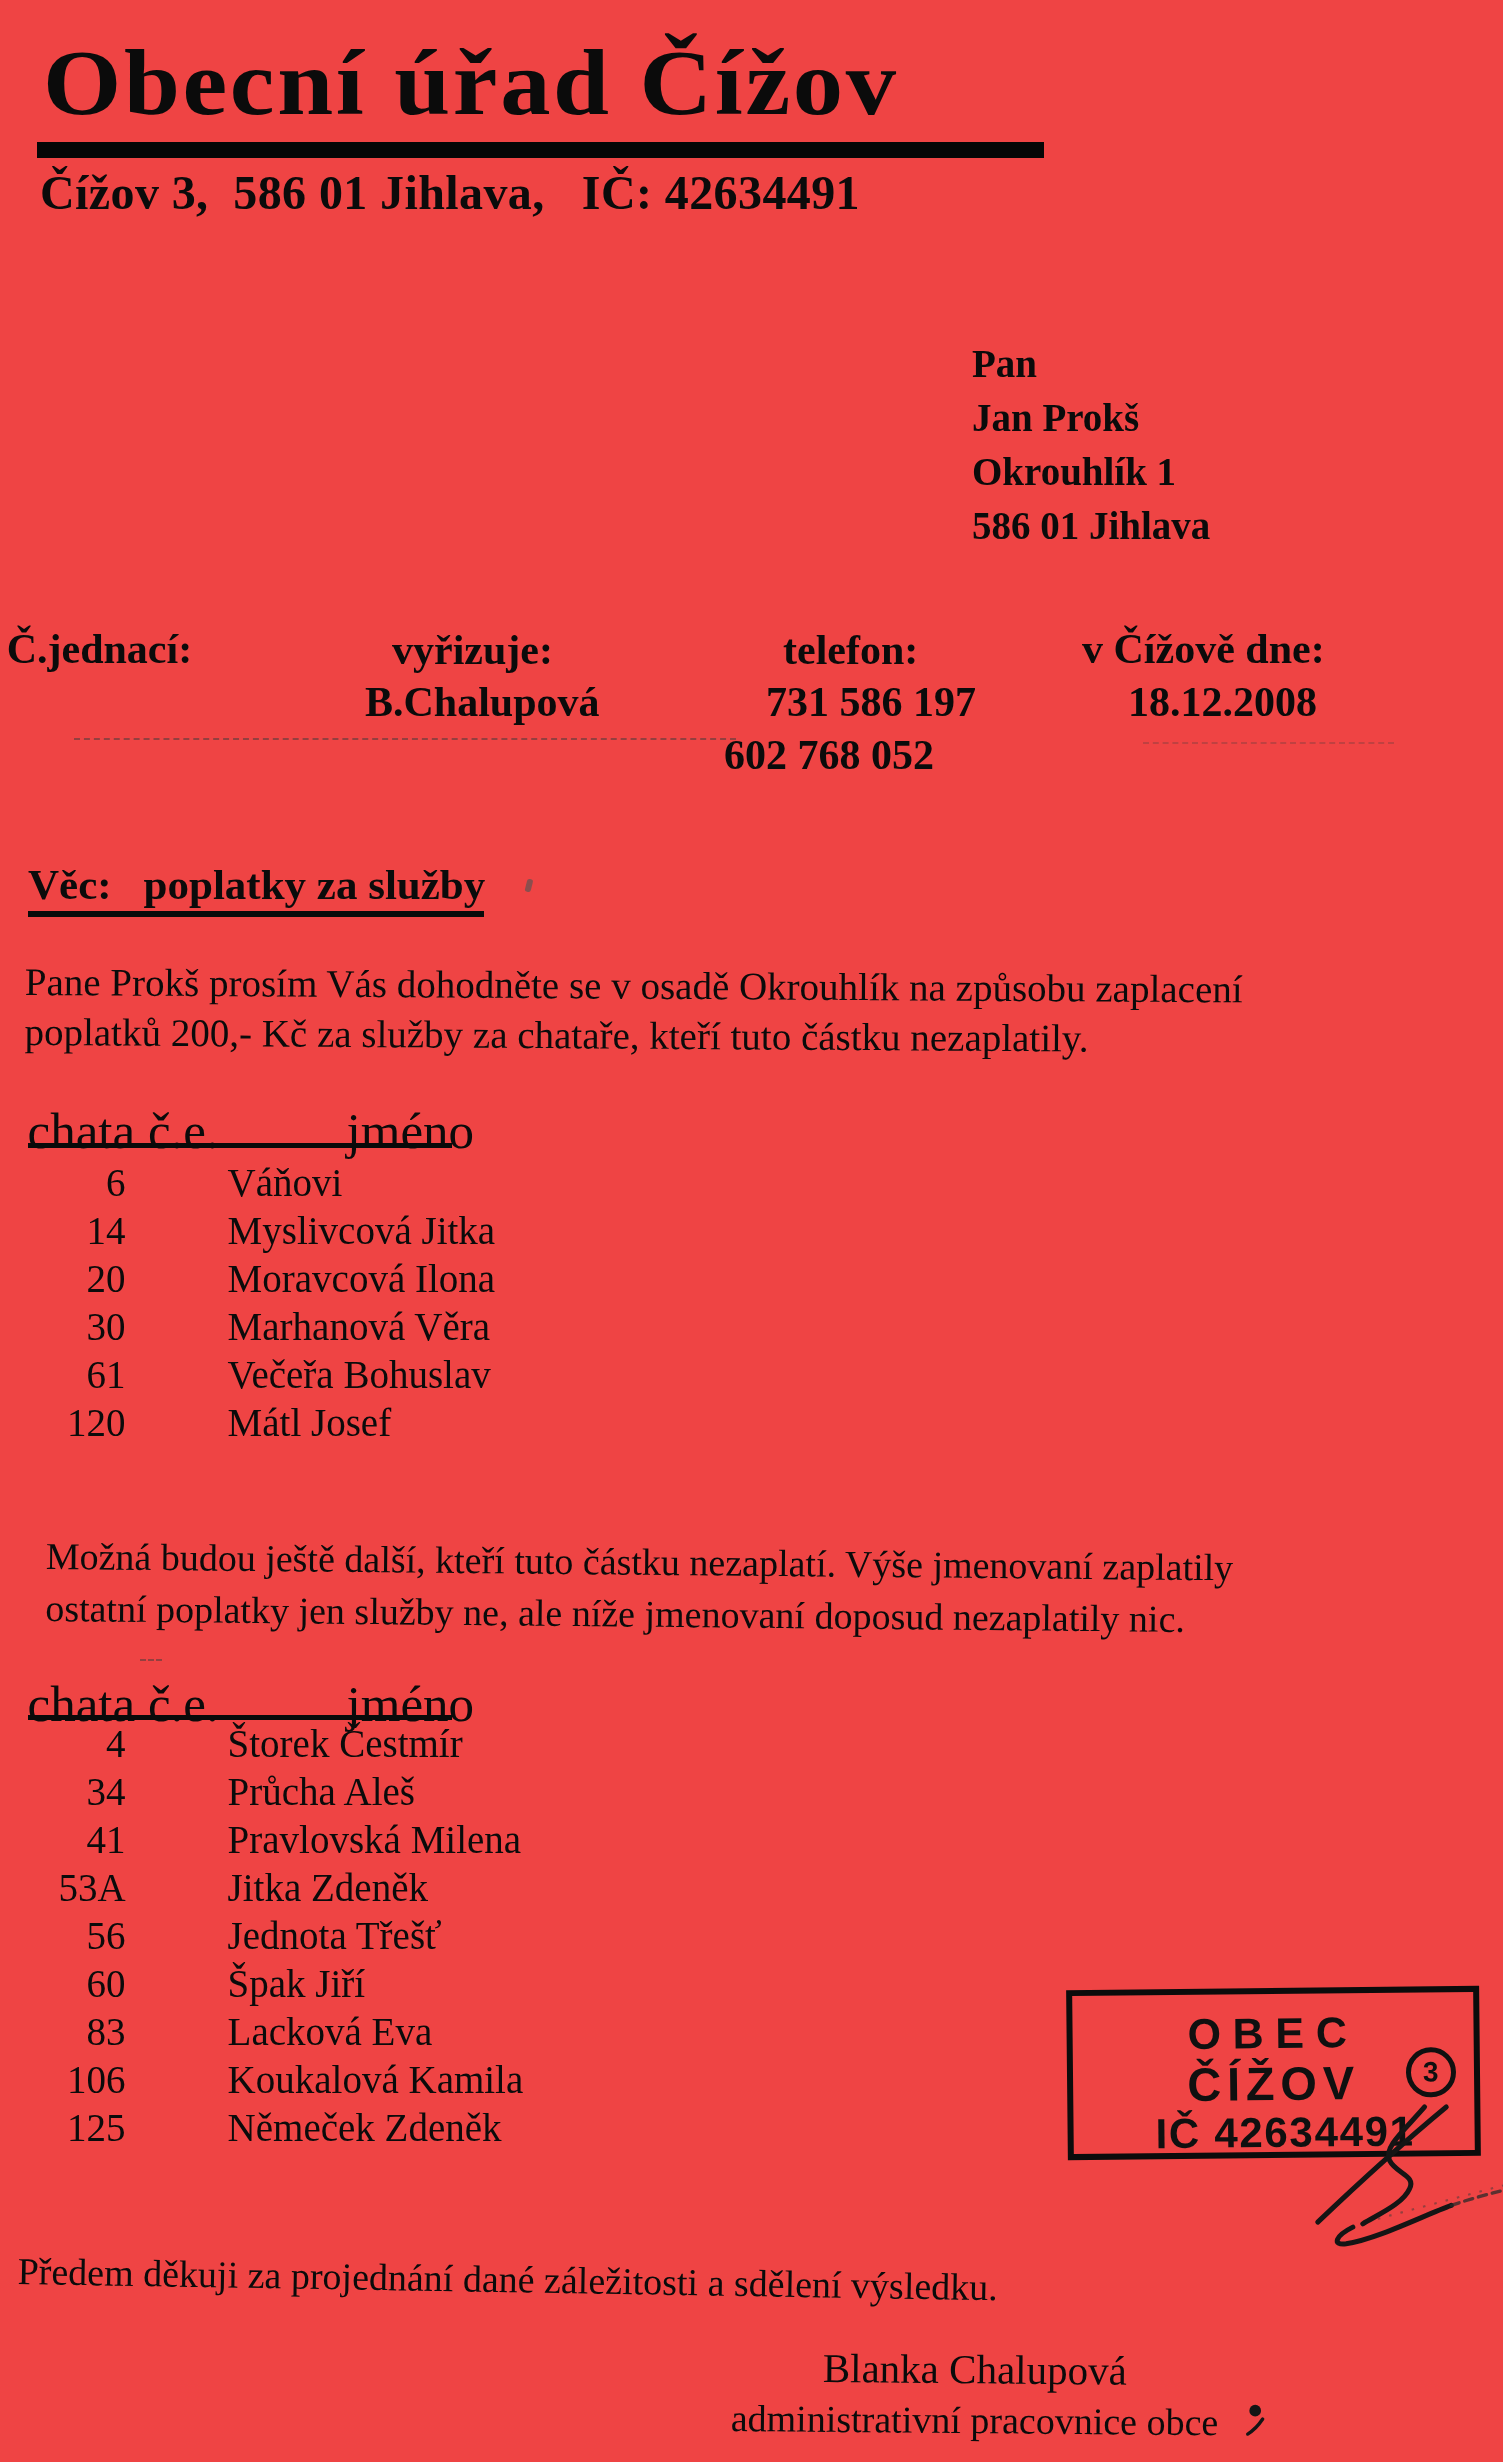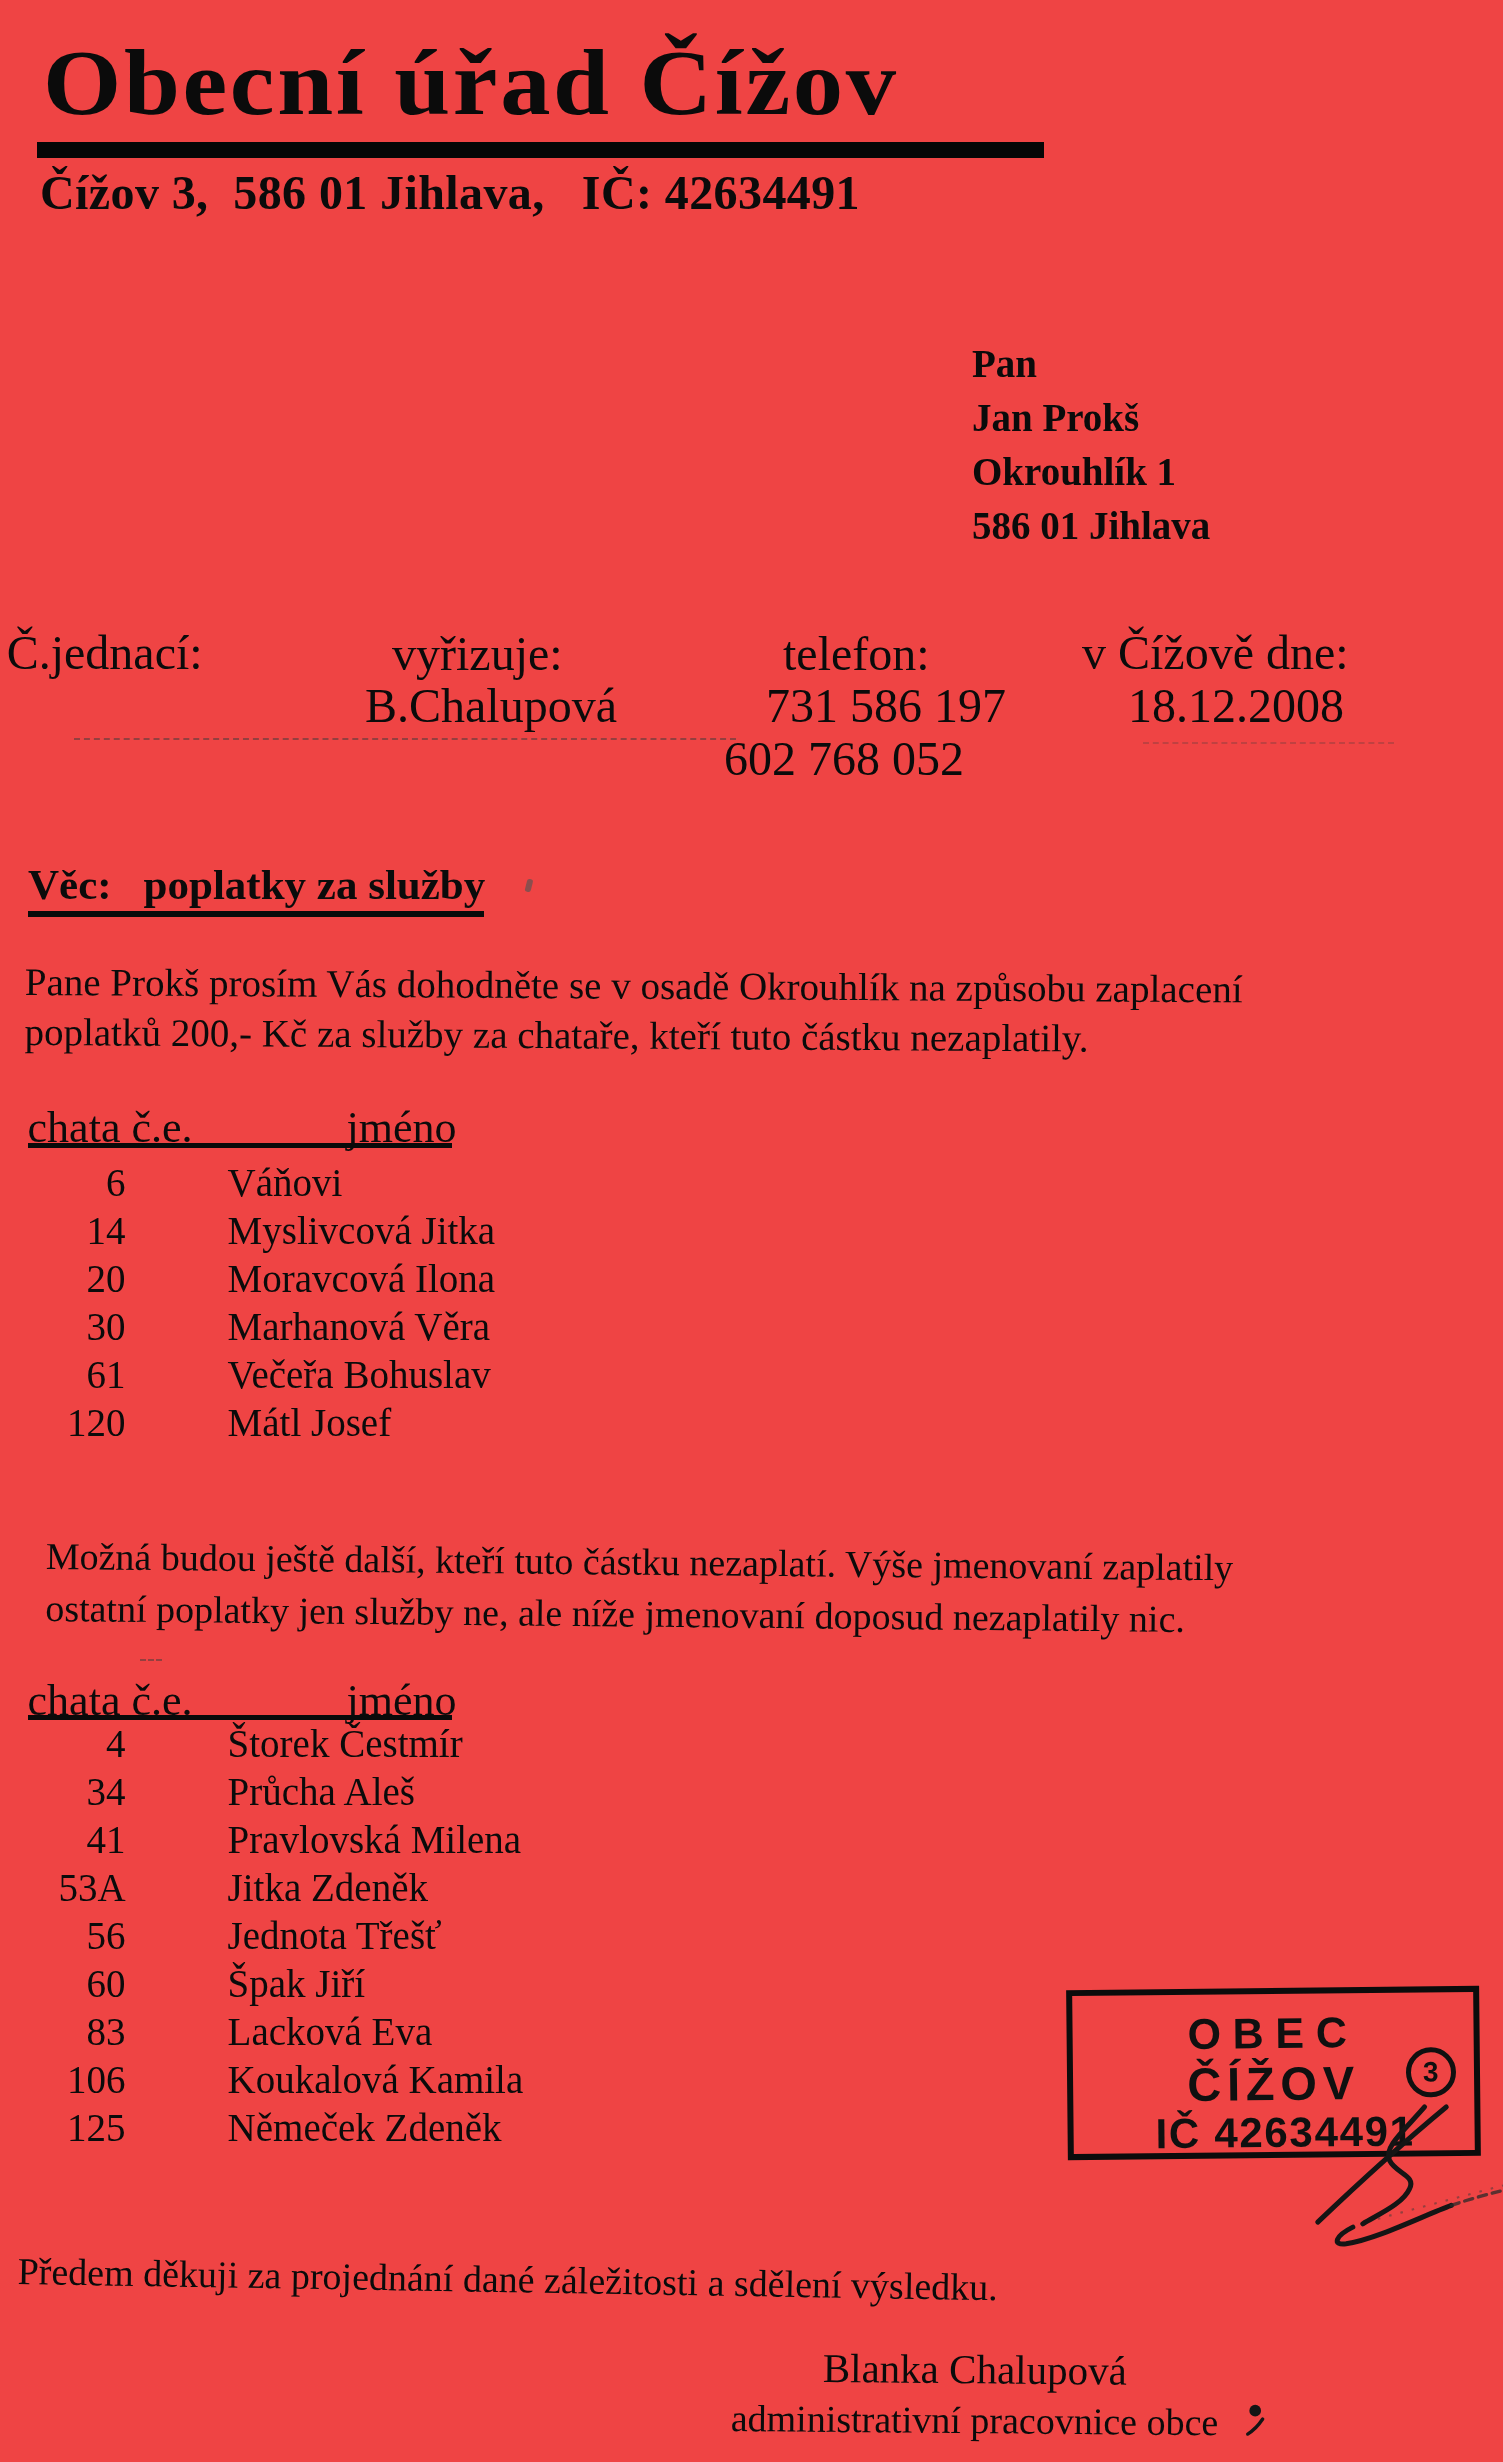--- a/index.html
+++ b/index.html
@@ -14,36 +14,36 @@
     left:43px;top:28px;font-size:94px;font-weight:bold;letter-spacing:2.5px;
     transform:scaleX(1.07);transform-origin:left top;white-space:nowrap;
   }
   .title-rule{left:37px;top:142px;width:1007px;height:16px;background:#060606;}
   .address-line{
     left:40px;top:165px;font-size:48px;font-weight:bold;white-space:pre;letter-spacing:0.4px;
   }
   
   .recipient{left:972px;top:337px;font-size:39px;font-weight:bold;line-height:54px;white-space:nowrap;}
   
-  .ref{font-size:48px;white-space:nowrap;}
+  .ref{font-size:42px;white-space:nowrap;font-weight:bold;}
   
   .subject{left:28px;top:860px;font-size:43px;font-weight:bold;white-space:nowrap;}
   .subject-value{margin-left:32px;}
   .subject-rule{left:28px;top:911px;width:456px;height:5.8px;background:#0a0a0a;}
   .subject-speck{left:526px;top:879px;width:5.8px;height:12.5px;background:#555;opacity:.65;transform:rotate(14deg);border-radius:2.5px;}
   
   .para{font-size:39px;line-height:50px;white-space:nowrap;transform-origin:left top;}
   .para1{left:25px;top:957px;transform:rotate(0.35deg);}
   .para2{left:46px;top:1530px;font-size:38px;line-height:52px;transform:rotate(0.55deg);}
   .closing{left:18.4px;top:2249px;font-size:38px;white-space:nowrap;transform:rotate(0.95deg);transform-origin:left top;}
   
   .list-table{width:601px;}
   .table-1{left:27.6px;top:1102px;}
   .table-2{left:27.6px;top:1675px;}
-  .t-head{position:relative;height:42px;font-size:44px;}
+  .t-head{position:relative;height:42px;font-size:51px;}
   .t-head .h1{position:absolute;left:0;top:0;}
   .t-head .h2{position:absolute;left:319px;top:0;}
   .t-rule{position:absolute;left:0;width:424px;height:5px;background:#0a0a0a;}
   .table-1 .t-rule{top:41px;}
   .table-2 .t-rule{top:40px;}
   .t-rows{position:absolute;left:0;}
   .table-1 .t-rows{top:58px;}
   .table-2 .t-rows{top:46px;}
   .t-row{display:flex;align-items:flex-start;font-size:39px;}
   .table-1 .t-row{height:48px;}

